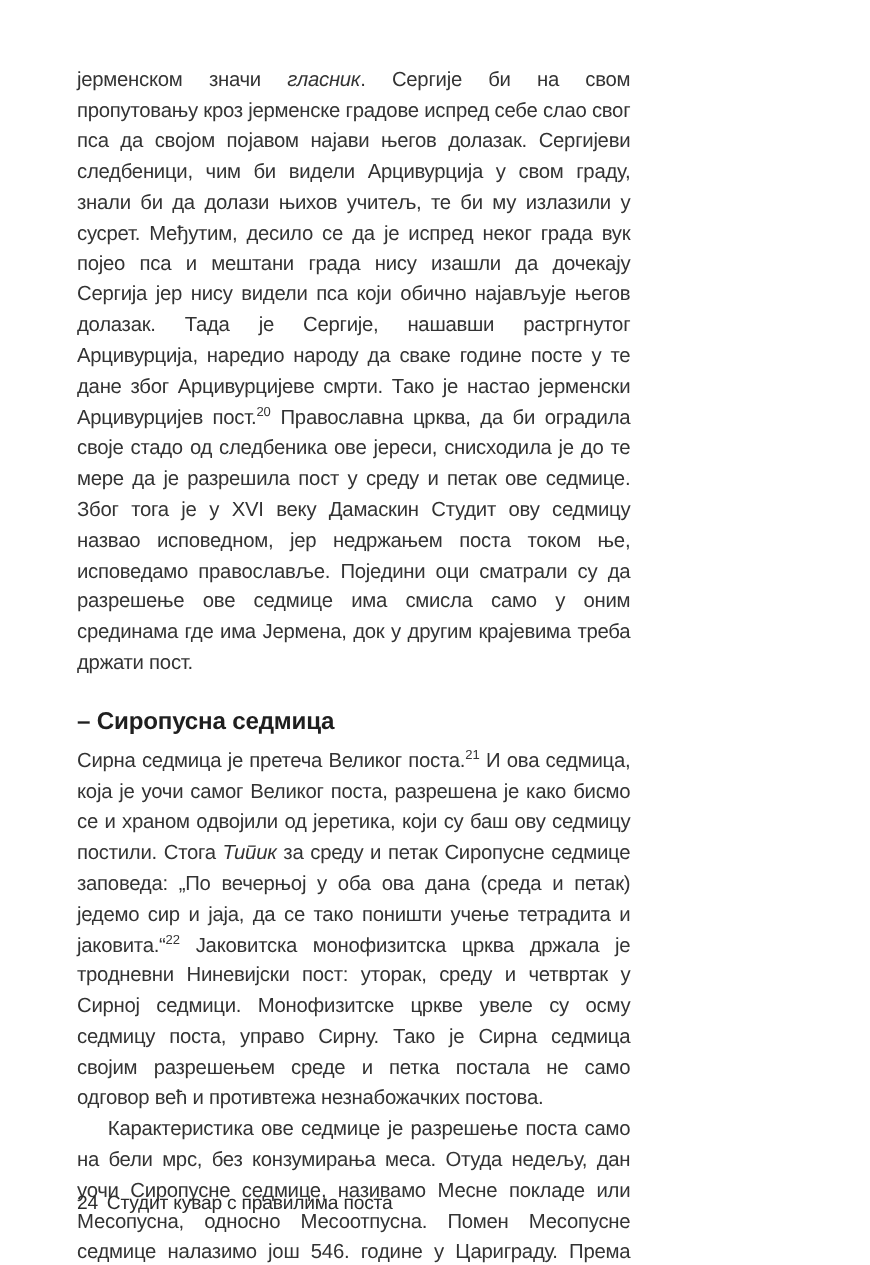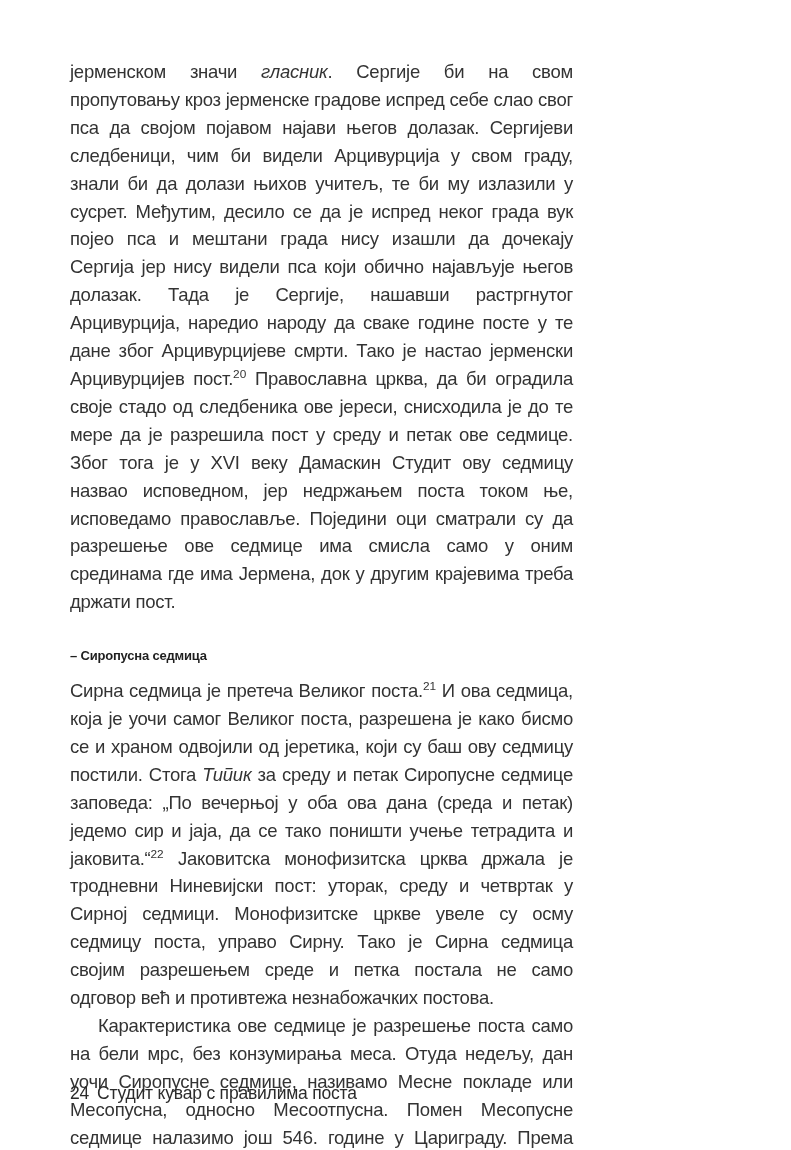--- a/index.html
+++ b/index.html
@@ -26,21 +26,21 @@
     font-size: 18.5px;
     line-height: 27.9px;
     letter-spacing: -0.25px;
     text-align: justify;
     color: #333333;
   }
   .indent {
     text-indent: 28px;
   }
   .section-heading {
-    font-size: 13px;
+    font-size: 22px;
     line-height: 28px;
     font-weight: bold;
     letter-spacing: -0.2px;
     color: #1f1f1f;
     margin: 26px 0 7px 0;
   }
   .fn-ref {
     font-size: 0.64em;
     vertical-align: super;
     line-height: 0;

